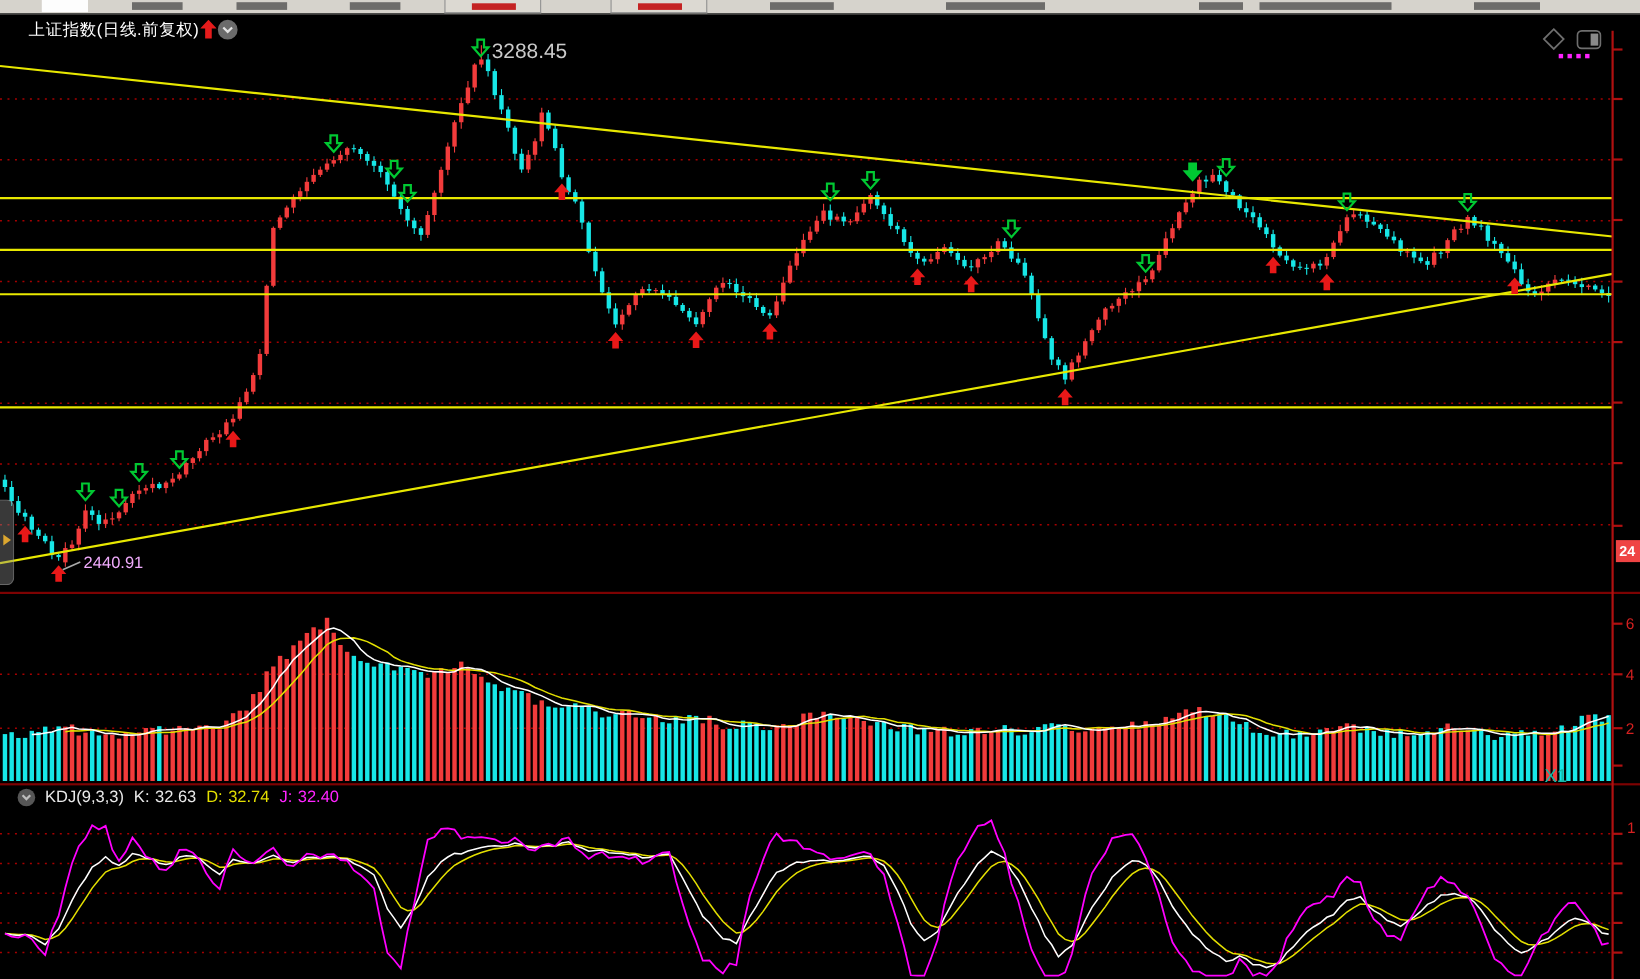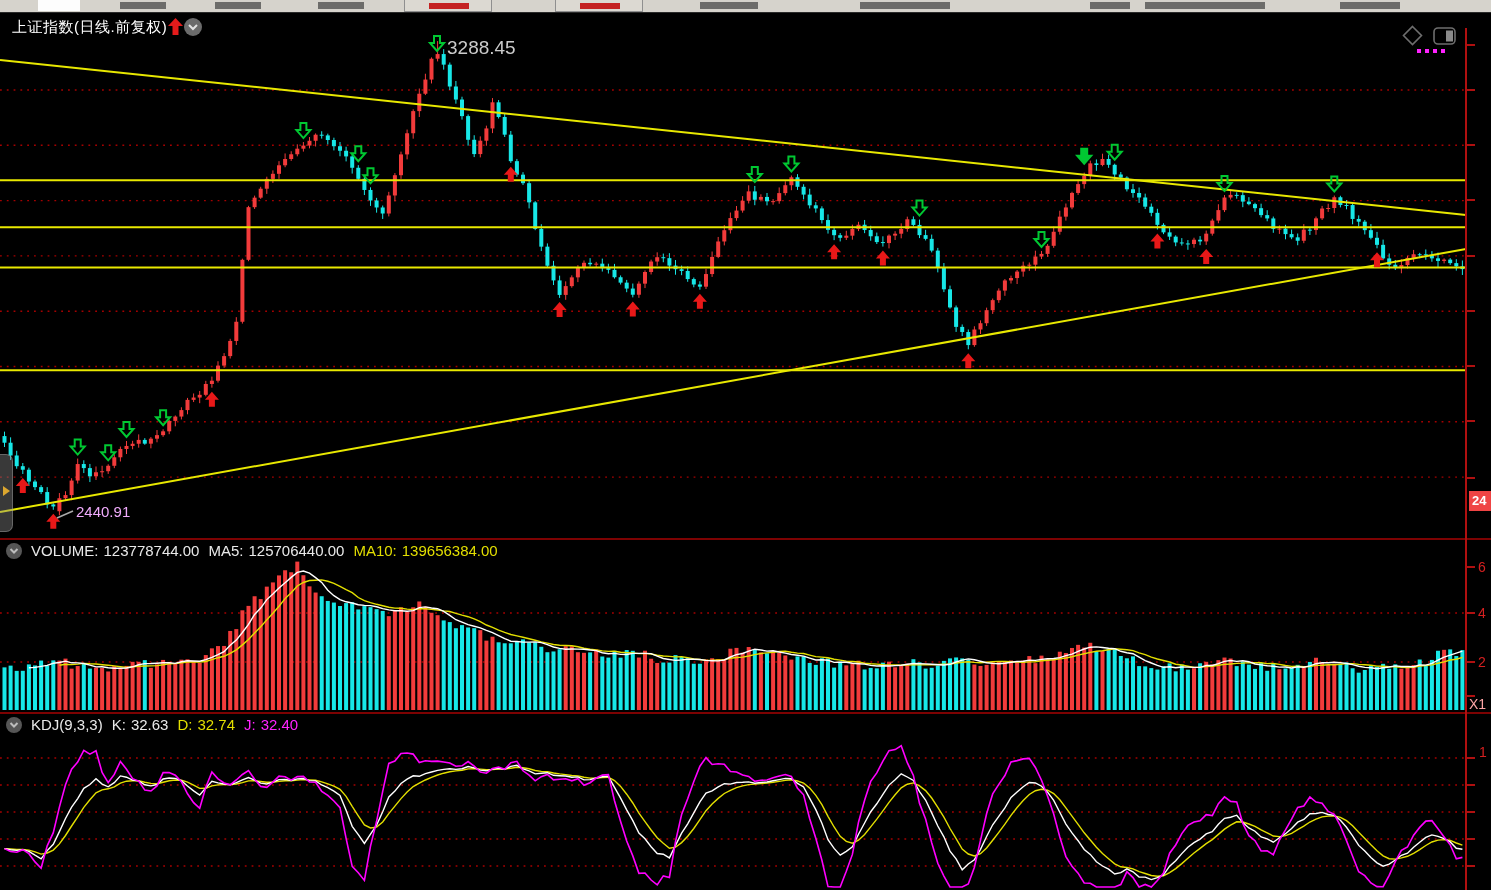--- a/index.html
+++ b/index.html
@@ -6,32 +6,32 @@
   *{box-sizing:border-box;font-family:"Liberation Sans","DejaVu Sans",sans-serif;}
   .screen{position:relative;width:1491px;height:890px;background:#000;overflow:hidden;}
   
   .menubar{position:absolute;left:0;top:0;width:1491px;height:13px;background:#d6d3cc;border-bottom:1px solid #2a2a2a;}
   .mb-chip{position:absolute;top:0;height:11px;background:#fdfdfd;}
   .mb-smudge{position:absolute;top:2px;height:7px;background:#4a4a4a;opacity:.75;}
   .mb-btn{position:absolute;top:0;height:12px;background:#dcd9d2;border:1px solid #8f8f8f;border-top:none;}
   .mb-red{position:absolute;top:3px;height:6px;background:#c42222;}
   svg#gfx{position:absolute;left:0;top:0;z-index:1;}
   .ov{position:absolute;z-index:2;white-space:nowrap;}
-  .title-row{left:12px;top:16px;display:flex;align-items:center;gap:1px;height:22px;}
+  .title-row{left:26px;top:16px;display:flex;align-items:center;gap:1px;height:22px;}
   .title-text{color:#fff;font-size:15px;letter-spacing:.5px;}
   .circle-btn{width:18px;height:18px;border-radius:50%;background:#6b6b6b;display:flex;align-items:center;justify-content:center;}
   .circle-btn.dark{background:#565656;}
   .hdr{display:flex;align-items:center;gap:9px;height:21px;font-size:15px;}
   .w{color:#e9e9e9;} .y{color:#e3df00;} .m{color:#ff24ff;}
   .peak-label{left:447px;top:37px;color:#cbcbcb;font-size:19px;}
   .low-label{left:76px;top:503px;color:#f0abfc;font-size:15px;}
   .price-tag{left:1469px;top:491px;width:22px;height:20px;background:#ef4444;color:#fff;
              font-size:13px;font-weight:bold;line-height:20px;padding-left:3px;}
   .vtick{left:1478px;color:#d42020;font-size:14px;}
-  .vscale{left:1469px;top:696px;color:#fca5a5;font-size:14px;}
+  .vscale{left:1404px;top:696px;color:#14b8a6;font-size:17px;}
   .ktick{left:1479px;top:744px;color:#d42020;font-size:14px;}
   .corner-icons{left:1402px;top:25px;display:flex;gap:10px;align-items:center;}
   .dots{left:1417px;top:49px;display:flex;gap:4px;}
   .dots i{width:4px;height:4px;background:#ff22ff;display:block;}
   .drawer{left:0;top:454px;width:13px;height:78px;background:rgba(135,135,135,.42);
           border-radius:0 7px 7px 0;border:1px solid rgba(190,190,190,.35);border-left:none;}
   .drawer i{position:absolute;left:3px;top:31px;width:0;height:0;display:block;
             border-top:5px solid transparent;border-bottom:5px solid transparent;border-left:7px solid #dba62f;}
 </style>
 </head>
@@ -886,40 +886,27 @@
   </div>
 
   <div class="ov peak-label">3288.45</div>
   <div class="ov low-label">2440.91</div>
   <div class="ov price-tag">24</div>
 
   <div class="ov drawer">
     <i></i>
   </div>
 
-  <div class="ov hdr" style="left:6px;top:540px;">
-    <span class="circle-btn dark" style="width:16px;height:16px;">
-      <svg width="16" height="16">
-        <polyline points="4.5,6 8,9.5 11.5,6" stroke="#bdbdbd" stroke-width="2" fill="none"></polyline>
-      </svg>
-    </span>
-    <span class="w">VOLUME:</span>
-    <span class="w" style="margin-left:-4px;">123778744.00</span>
-    <span class="w">MA5:</span>
-    <span class="w" style="margin-left:-4px;">125706440.00</span>
-    <span class="y">MA10:</span>
-    <span class="y" style="margin-left:-4px;">139656384.00</span>
-  </div>
 
   <div class="ov vtick" style="top:559px;">6</div>
   <div class="ov vtick" style="top:605px;">4</div>
   <div class="ov vtick" style="top:654px;">2</div>
   <div class="ov vscale">X1</div>
 
-  <div class="ov hdr" style="left:6px;top:714px;">
+  <div class="ov hdr" style="left:16px;top:714px;">
     <span class="circle-btn dark" style="width:16px;height:16px;">
       <svg width="16" height="16">
         <polyline points="4.5,6 8,9.5 11.5,6" stroke="#bdbdbd" stroke-width="2" fill="none"></polyline>
       </svg>
     </span>
     <span class="w">KDJ(9,3,3)</span>
     <span class="w">K:</span>
     <span class="w" style="margin-left:-4px;">32.63</span>
     <span class="y">D:</span>
     <span class="y" style="margin-left:-4px;">32.74</span>

